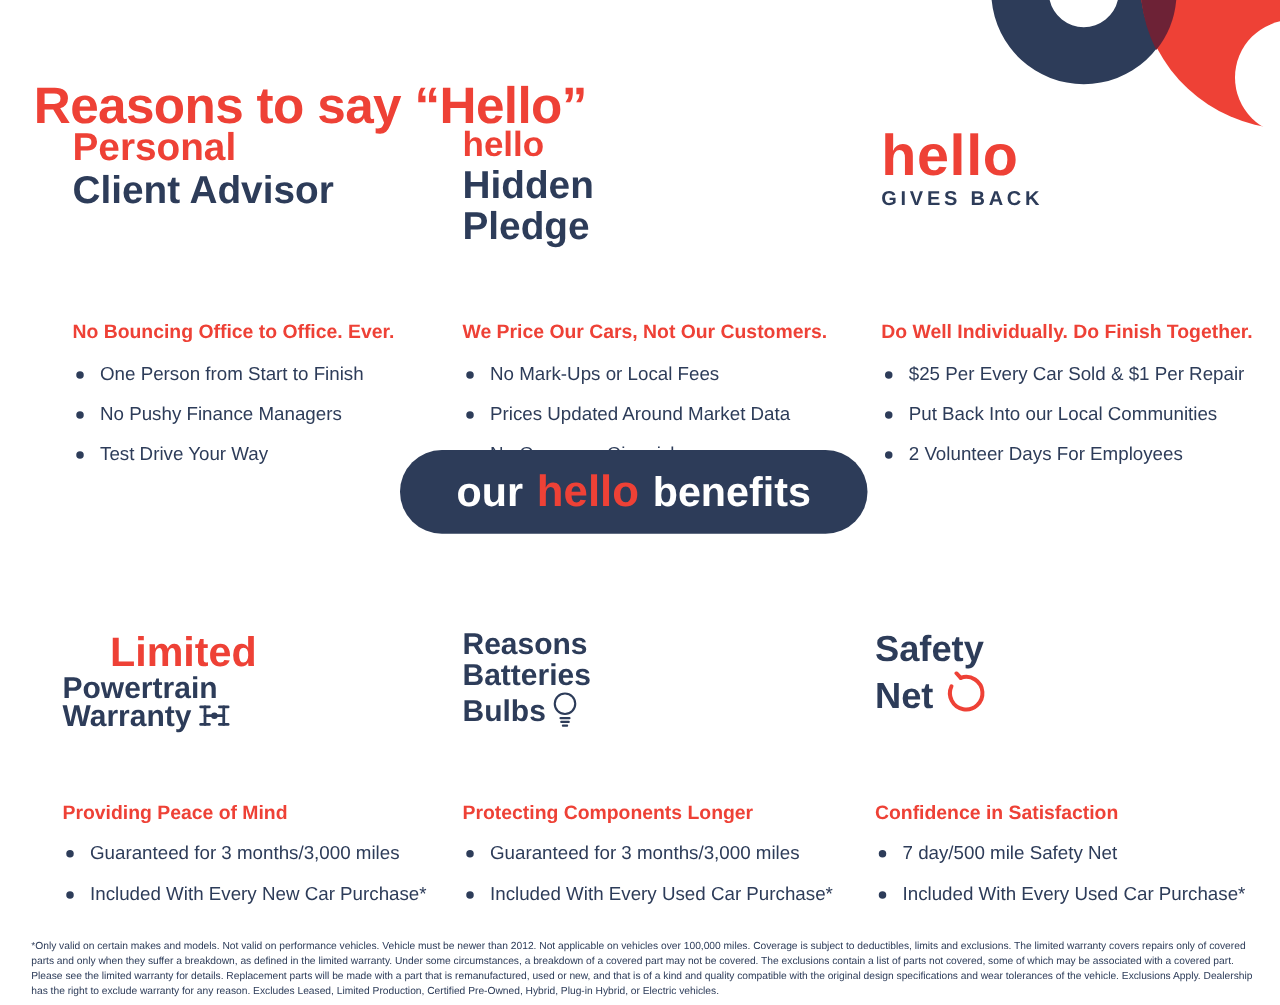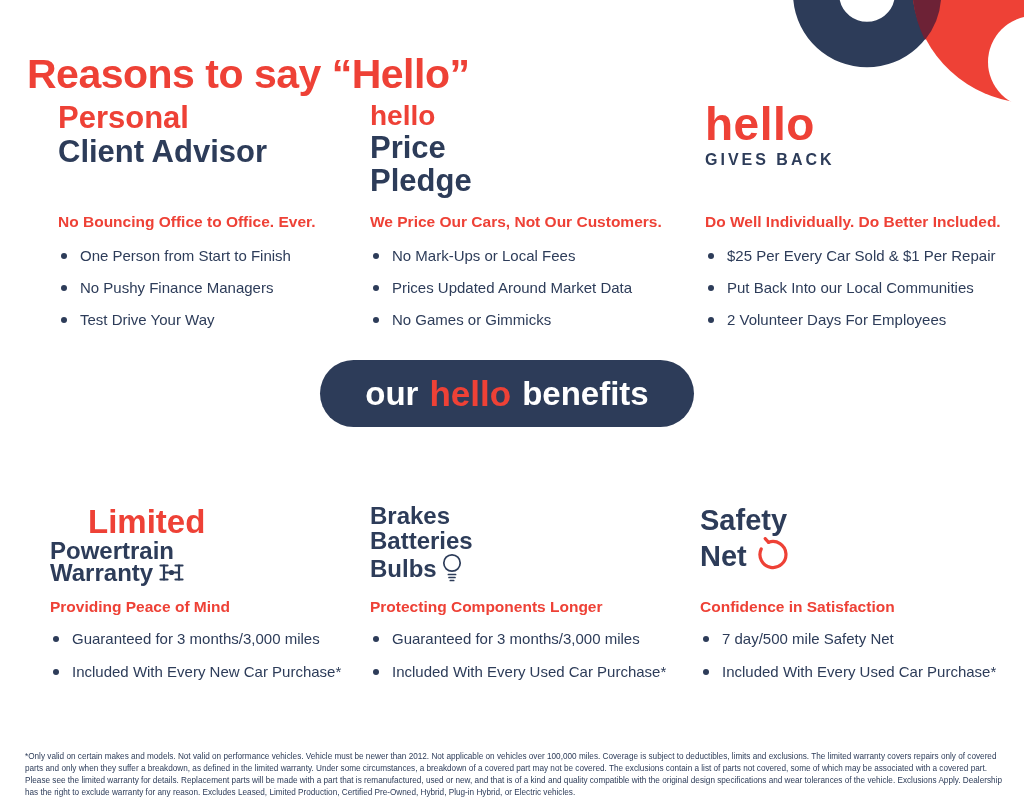--- a/index.html
+++ b/index.html
@@ -9,21 +9,21 @@
   }
   *{box-sizing:border-box;}
   html,body{margin:0;padding:0;}
   body{
     width:1024px;height:804px;position:relative;overflow:hidden;
     background:#ffffff;
     font-family:"Liberation Sans","DejaVu Sans",sans-serif;
     -webkit-font-smoothing:antialiased;
   }
   .page-title{
-    position:absolute;left:27px;top:24px;
+    position:absolute;left:27px;top:34px;
     font-size:41px;font-weight:bold;color:var(--red);letter-spacing:-0.5px;
   }
   .deco{position:absolute;top:0;right:0;width:240px;height:120px;}
 
   .col{position:absolute;top:100px;}
   #col-advisor{left:58px;width:300px;}
   #col-price{left:370px;width:310px;}
   #col-gives{left:705px;width:316px;}
 
   .col-b{position:absolute;top:503px;}
@@ -39,21 +39,21 @@
   .brand-sm{font-size:28px;font-weight:bold;color:var(--red);line-height:31px;}
   .brand-lg{font-size:46px;font-weight:bold;color:var(--red);line-height:48px;letter-spacing:0.5px;}
   .brand-tag{font-size:16px;font-weight:bold;color:var(--navy);letter-spacing:3px;margin-top:3px;}
 
   .b-accent{font-size:33px;font-weight:bold;color:var(--red);line-height:37px;margin-left:38px;}
   .b-navy{font-size:24px;font-weight:bold;color:var(--navy);line-height:22px;}
   #col-components .b-navy{line-height:25px;}
   #col-safety .b-navy{font-size:29px;line-height:34px;}
   .iconline{white-space:nowrap;}
 
-  .subhead{font-size:15.5px;font-weight:bold;color:var(--red);line-height:18px;}
+  .subhead{font-size:15.5px;font-weight:bold;color:var(--red);line-height:18px;margin-top:44px;}
 
   .bullets{margin-top:16px;}
   .bullets-b{margin-top:14px;}
   .bullet{display:flex;align-items:flex-start;font-size:15px;color:var(--navy);line-height:18px;}
   .bullets .bullet + .bullet{margin-top:14px;}
   .bullets-b .bullet + .bullet{margin-top:15px;}
   .dot{flex:none;width:6px;height:6px;border-radius:50%;background:var(--navy);margin:6px 13px 0 3px;}
 
   .banner{
     position:absolute;left:320px;top:360px;width:374px;height:67px;
@@ -103,21 +103,21 @@
     <div class="bullet">
         <span class="dot"></span>
         <span>Test Drive Your Way</span>
       </div>
   </div>
 </section>
 
 <section class="col" id="col-price">
   <div class="title-box">
     <div class="brand-sm">hello</div>
-    <div class="t-navy">Price</div>
+    <div class="t-navy">Hidden</div>
     <div class="t-navy">Pledge</div>
   </div>
   <div class="subhead">We Price Our Cars, Not Our Customers.</div>
   <div class="bullets">
     <div class="bullet">
         <span class="dot"></span>
         <span>No Mark-Ups or Local Fees</span>
       </div>
     <div class="bullet">
         <span class="dot"></span>
@@ -128,21 +128,21 @@
         <span>No Games or Gimmicks</span>
       </div>
   </div>
 </section>
 
 <section class="col" id="col-gives">
   <div class="title-box">
     <div class="brand-lg">hello</div>
     <div class="brand-tag">GIVES BACK</div>
   </div>
-  <div class="subhead">Do Well Individually. Do Better Included.</div>
+  <div class="subhead">Do Well Individually. Do Finish Together.</div>
   <div class="bullets">
     <div class="bullet">
         <span class="dot"></span>
         <span>$25 Per Every Car Sold &amp; $1 Per Repair</span>
       </div>
     <div class="bullet">
         <span class="dot"></span>
         <span>Put Back Into our Local Communities</span>
       </div>
     <div class="bullet">
@@ -183,21 +183,21 @@
       </div>
     <div class="bullet">
         <span class="dot"></span>
         <span>Included With Every New Car Purchase*</span>
       </div>
   </div>
 </section>
 
 <section class="col-b" id="col-components">
   <div class="title-box-b">
-    <div class="b-navy">Brakes</div>
+    <div class="b-navy">Reasons</div>
     <div class="b-navy">Batteries</div>
     <div class="b-navy iconline"><span>Bulbs</span><svg class="inline-icon bulb-icon-svg" width="22" height="31" viewBox="0 0 22 31" aria-hidden="true">
           <g stroke="#2d3c59" stroke-width="1.7" stroke-linecap="round" fill="none">
             <circle cx="11" cy="10" r="8.2"></circle>
             <path d="M7.4,21.5 H14.6"></path>
             <path d="M8,24.5 H14"></path>
             <path d="M9.3,27.5 H12.7"></path>
           </g>
         </svg></div>
   </div>

